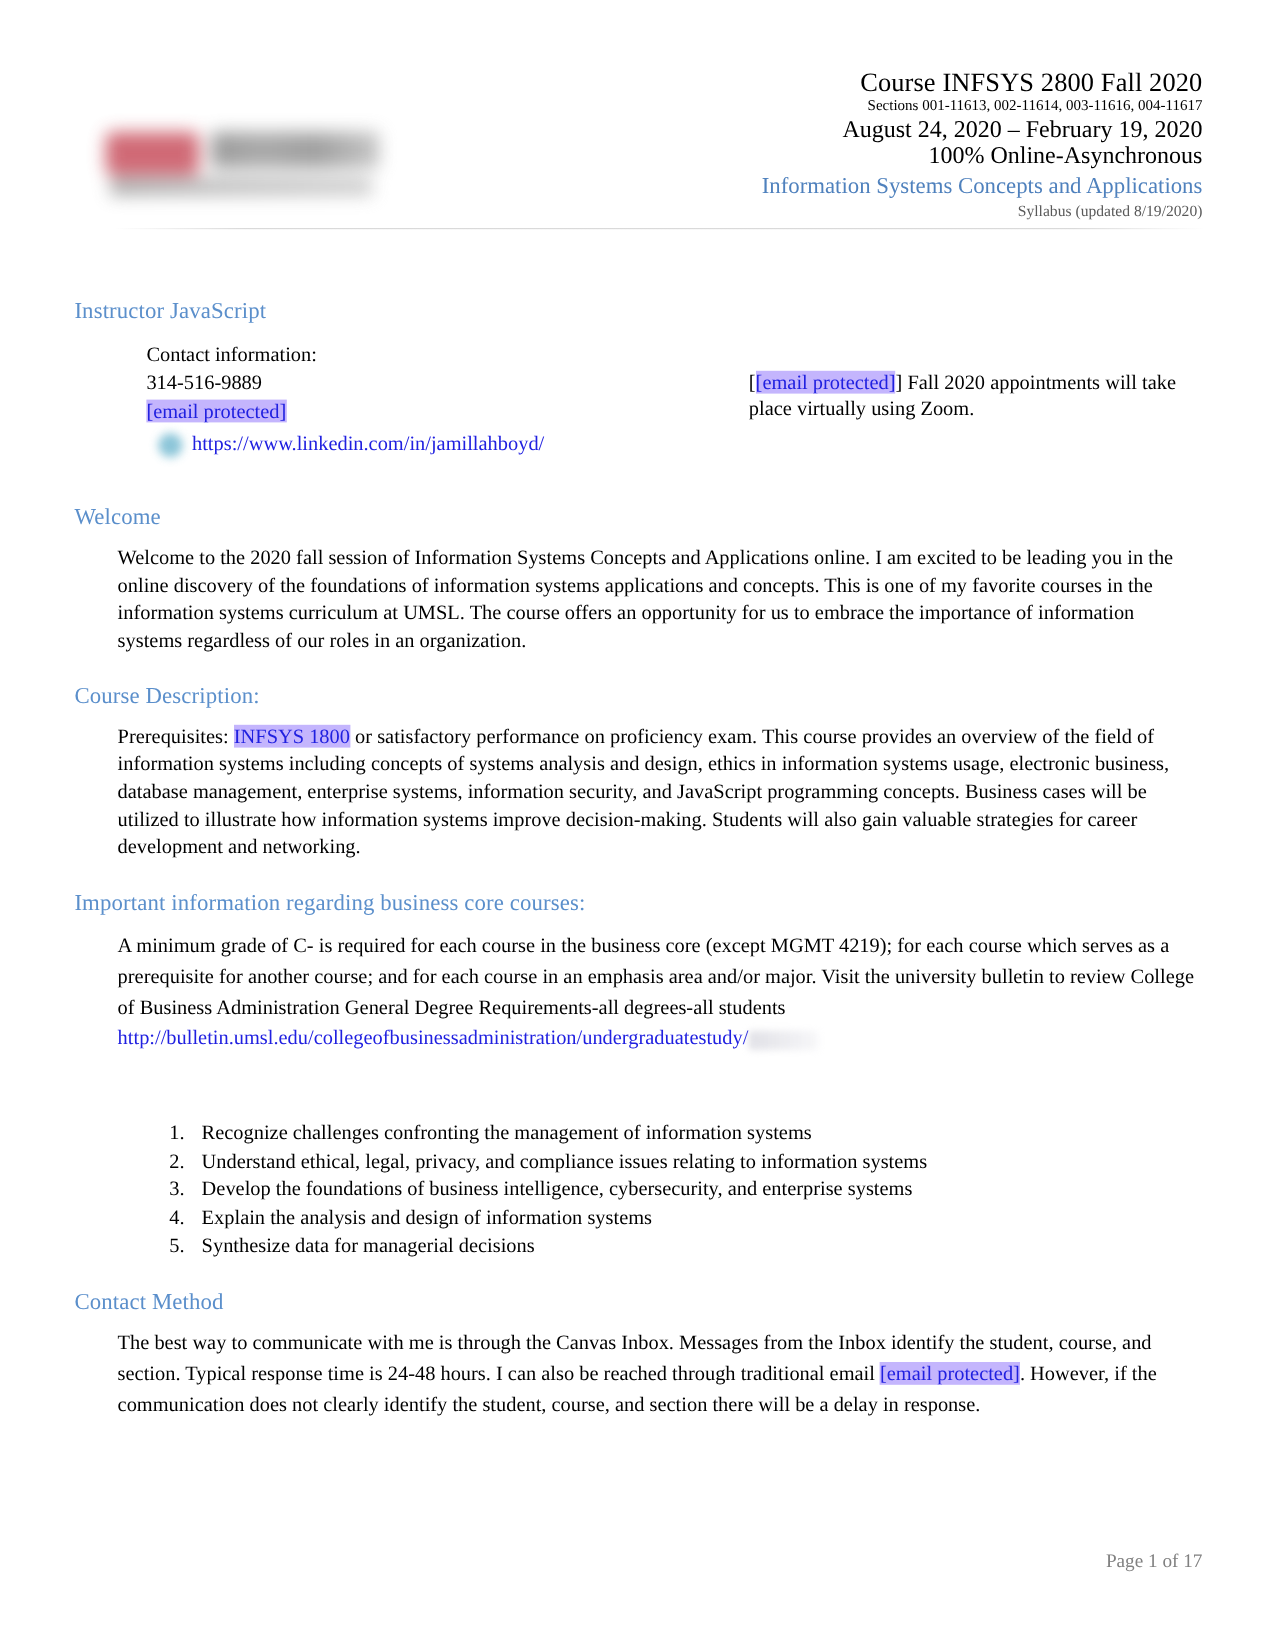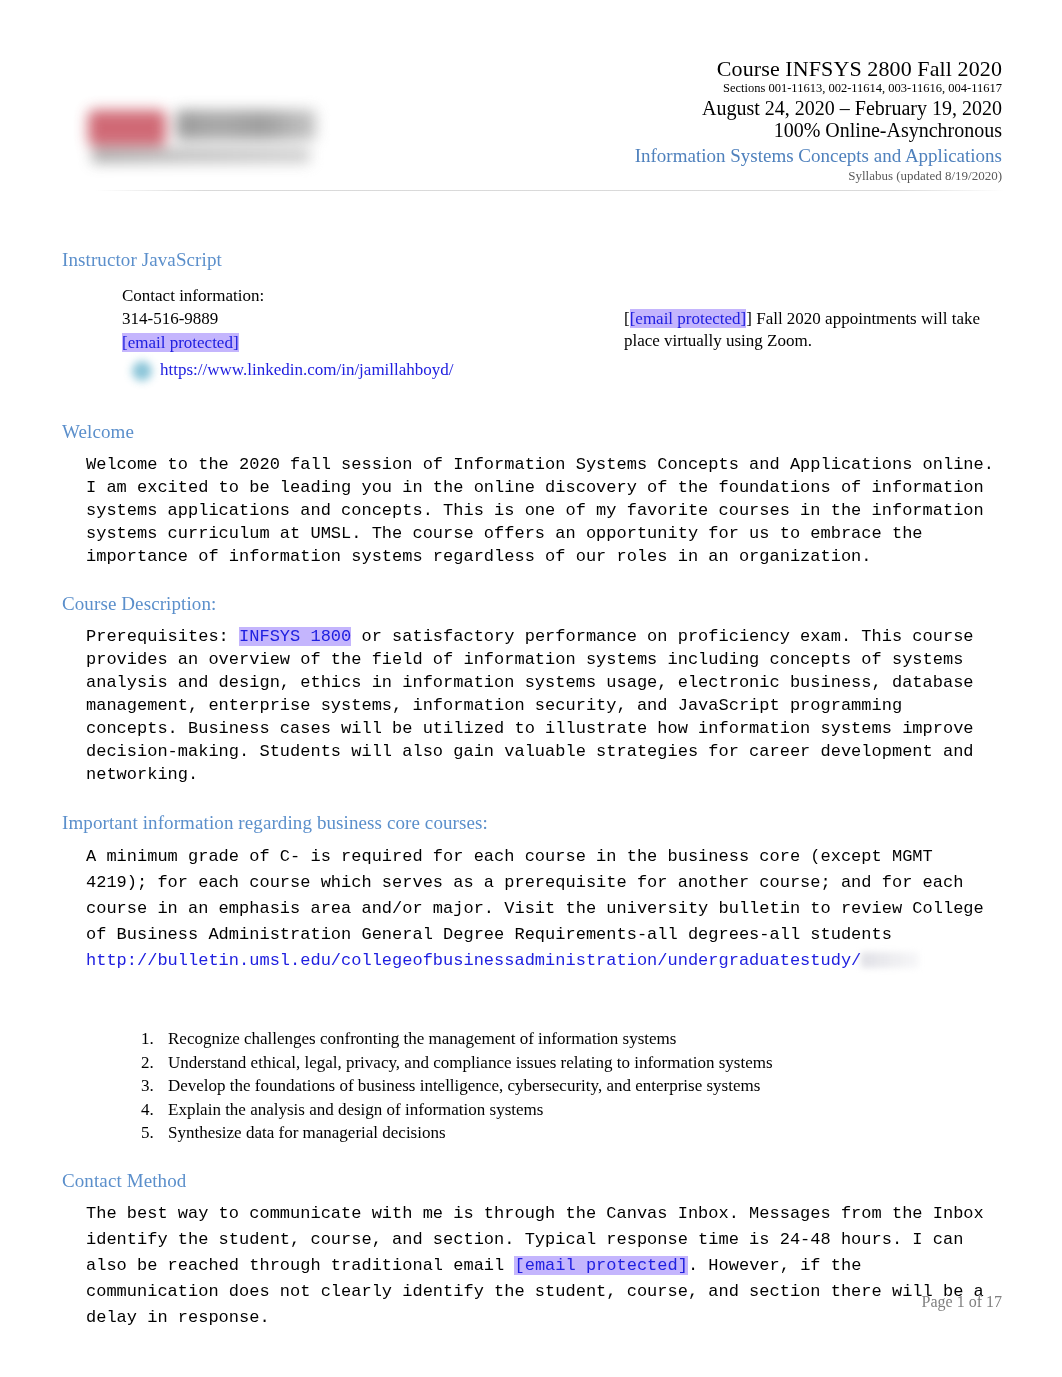--- a/index.html
+++ b/index.html
@@ -137,22 +137,21 @@
     line-height: 1.25;
     letter-spacing: 0.1px;
   }
   .para {
     font-size: 17px;
     line-height: 1.36;
     color: #000;
     text-align: left;
   }
   .indent {
-    margin-left: 24px;
-    font-family: Liberation Mono, monospace;
+    margin-left: 36px;
   }
   a.link, .link {
     color: #2020e0;
     text-decoration: none;
   }
   .link-hl {
     background: #c4b5fd;
   }
 
   .smudge {

